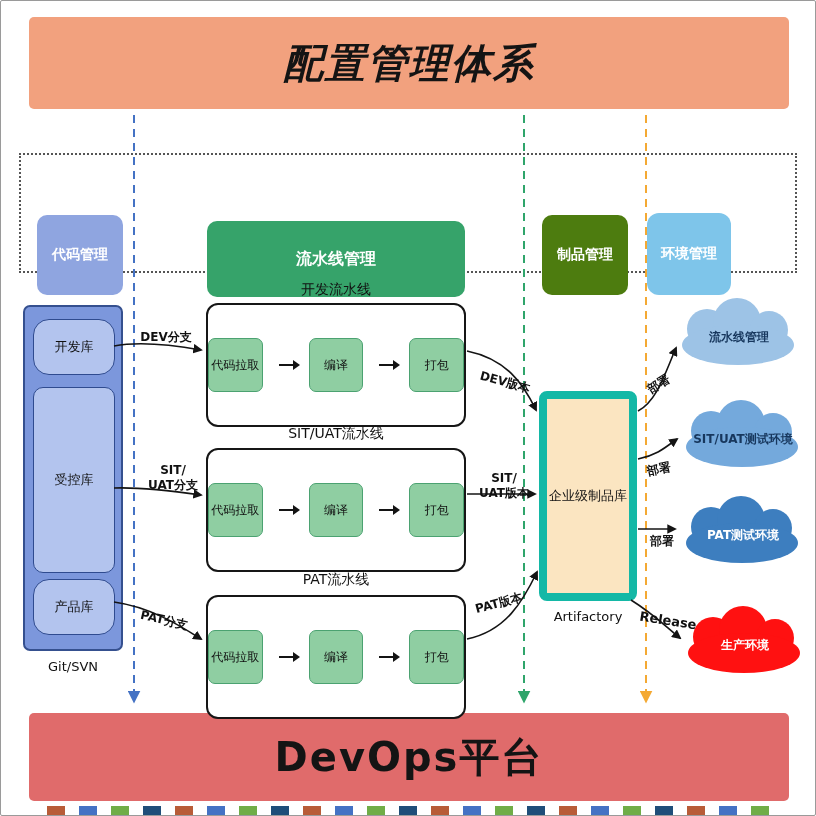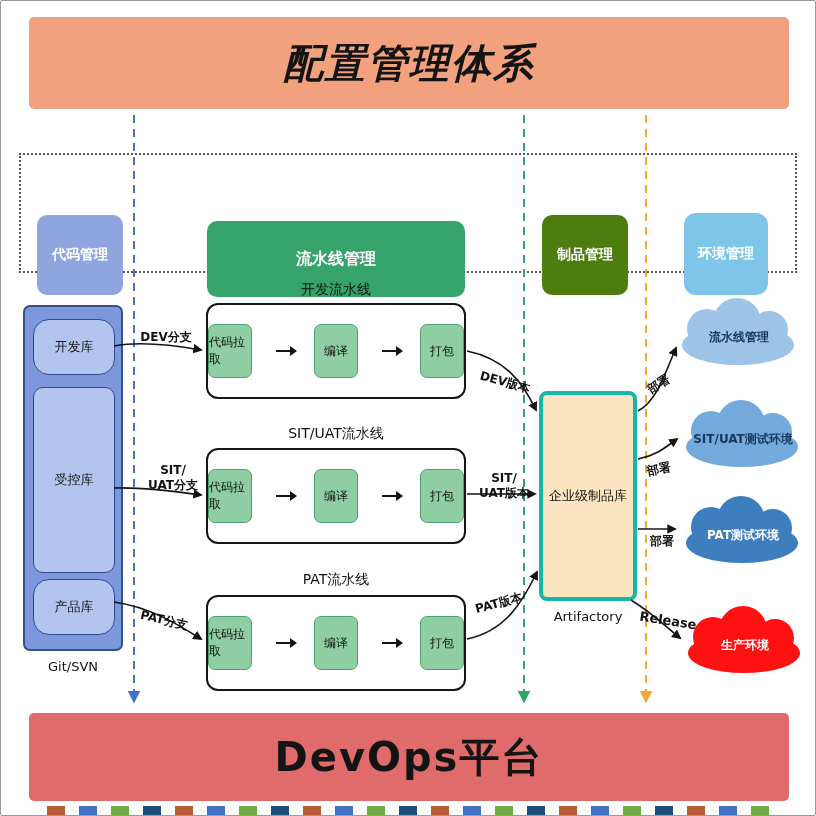--- a/index.html
+++ b/index.html
@@ -13,45 +13,45 @@
   .banner.top { left:28px; top:16px; width:760px; height:92px; background:#F2A17E; font-size:40px;font-style:italic; }
   .banner.bottom { left:28px; top:712px; width:760px; height:88px; background:#E06B6B; font-size:40px; }
 
   .legend { position:absolute; left:18px; top:152px; width:778px; height:120px;
     border:2px dotted #555; box-sizing:border-box; background:#fff; }
   .chip { position:absolute; display:flex; align-items:center; justify-content:center;
     color:#fff; font-weight:bold; border-radius:10px;margin-top:42px; }
   .chip.code { left:36px; top:172px; width:86px; height:80px; background:#8FA5E0; font-size:14px; }
   .chip.pipe { left:206px; top:178px; width:258px; height:76px; background:#36A36A; font-size:16px; }
   .chip.arti { left:541px; top:172px; width:86px; height:80px; background:#4d7c0f; font-size:14px; }
-  .chip.env  { left:683px; top:170px; width:84px; height:82px; background:#7EC5EA; font-size:14px; border-radius:12px; }
+  .chip.env  { left:646px; top:170px; width:84px; height:82px; background:#7EC5EA; font-size:14px; border-radius:12px; }
 
   .repo-wrap { position:absolute; left:22px; top:304px; width:100px; height:346px;
     background:#7C97DC; border:2px solid #35508F; border-radius:7px; box-sizing:border-box; }
   .repo { position:absolute; display:flex; align-items:center; justify-content:center;
     background:#B3C4EE; border:1.5px solid #2F4B8F; border-radius:16px; font-size:13px; }
   .repo.dev  { left:32px; top:318px; width:80px; height:54px; }
   .repo.ctrl { left:32px; top:386px; width:80px; height:184px; border-radius:10px; }
   .repo.prod { left:32px; top:578px; width:80px; height:54px; }
   .caption { position:absolute; font-size:13px; text-align:center; }
   .caption.gitsvn { left:22px; top:658px; width:100px; }
   .caption.artifactory { left:527px; top:608px; width:120px; }
 
   .pl-title { position:absolute; left:255px; width:160px; text-align:center; font-size:14px; }
-  .pl-box { position:absolute; left:205px; width:260px; height:96px; box-sizing:border-box;
+  .pl-box { position:absolute; left:205px; width:260px; height:124px; box-sizing:border-box;
     background:#fff; border:2px solid #161616; border-radius:12px;
-    display:flex; align-items:center; justify-content:center; gap:24px; }
+    display:flex; align-items:center; justify-content:center; gap:16px; }
   .step { width:62px; height:52px; display:flex; align-items:center; justify-content:center;
     background:#8FCEA2; border:1.5px solid #4BA271; border-radius:7px; font-size:12px; }
   .step-arrow { position:relative; width:14px; height:2px; background:#141414; flex:none; }
   .step-arrow::after { content:""; position:absolute; right:-7px; top:-4px;
     border-left:7px solid #141414; border-top:5px solid transparent; border-bottom:5px solid transparent; }
 
   .artifact-box { position:absolute; left:538px; top:390px; width:98px; height:210px; box-sizing:border-box;
-    background:#FBE5C1; border:4px solid #14b8a6; border-radius:8px;
+    background:#FBE5C1; border:8px solid #14b8a6; border-radius:8px;
     display:flex; align-items:center; justify-content:center; font-size:13px; }
 
   .cloud { position:absolute; width:132px; height:72px; }
   .cloud svg { position:absolute; left:0; top:0; }
   .cloud-label { position:absolute; left:0; top:0; right:0; bottom:0;
     display:flex; align-items:center; justify-content:center; padding-top:8px;
     font-size:12px; font-weight:bold; text-align:center; }
   .cloud.c1 .cloud-label, .cloud.c2 .cloud-label { color:#17375D; }
   .cloud.c3 .cloud-label, .cloud.c4 .cloud-label { color:#ffffff; }
 

